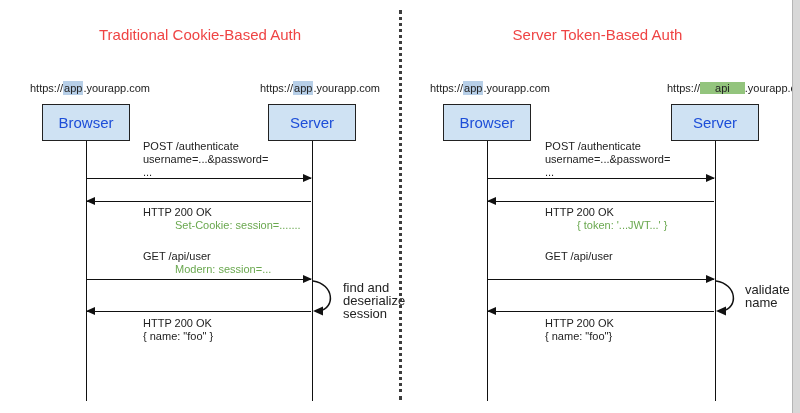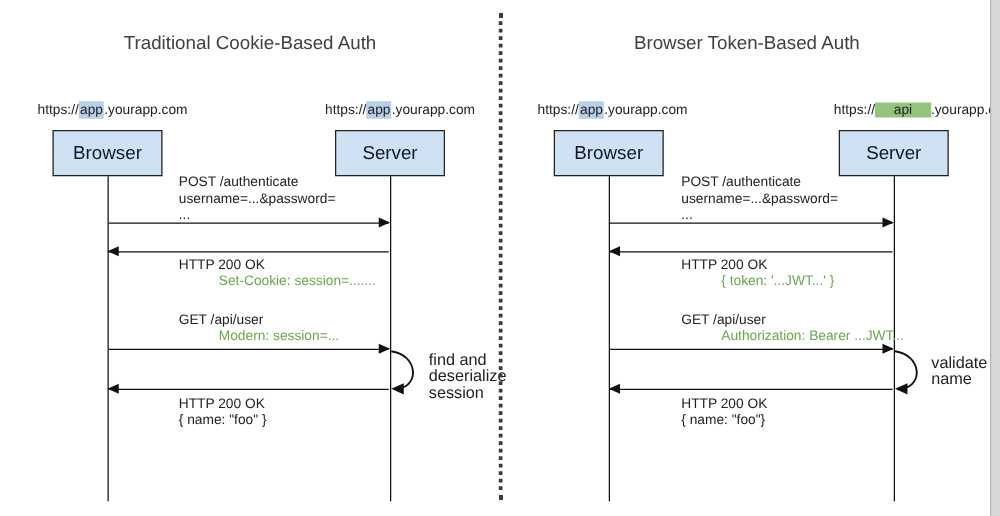--- a/index.html
+++ b/index.html
@@ -7,28 +7,28 @@
     --hl-blue:#b7cfe8;
     --hl-green:#93c47d;
     --green-text:#6aa84f;
     --line:#111111;
   }
   html,body{margin:0;padding:0;background:#ffffff;}
   .canvas{
     position:relative;width:800px;height:413px;overflow:hidden;background:#ffffff;
     font-family:"Liberation Sans","DejaVu Sans",sans-serif;color:#1a1a1a;
   }
-  .panel-title{position:absolute;text-align:center;font-size:15px;color:#404040;}
+  .panel-title{position:absolute;text-align:center;font-size:15px;color:#ef4444;}
   .url{position:absolute;font-size:11px;color:#222;white-space:nowrap;}
   .hl-blue{background:var(--hl-blue);padding:1px 1px;}
   .hl-green{background:var(--hl-green);padding:0 15px;}
   .actor-box{
     position:absolute;width:88px;height:37px;box-sizing:border-box;
     background:var(--box-fill);border:1px solid #222;
-    display:flex;align-items:center;justify-content:center;font-size:15px;color:#0f172a;
+    display:flex;align-items:center;justify-content:center;font-size:15px;color:#1d4ed8;
   }
   .lifeline{position:absolute;width:0;border-left:1.5px solid var(--line);}
   .arrow{position:absolute;height:0;border-top:1.5px solid var(--line);}
   .head-r{position:absolute;right:-1px;top:-5px;width:0;height:0;
     border-left:9px solid var(--line);border-top:4px solid transparent;border-bottom:4px solid transparent;}
   .head-l{position:absolute;left:-1px;top:-5px;width:0;height:0;
     border-right:9px solid var(--line);border-top:4px solid transparent;border-bottom:4px solid transparent;}
   .msg{position:absolute;font-size:11px;line-height:13px;white-space:nowrap;color:#222;}
   .msg .green{color:var(--green-text);margin-left:32px;}
   .loop-label{position:absolute;font-size:13px;line-height:13px;white-space:pre-line;color:#222;}
@@ -96,21 +96,21 @@
   <div class="arrow" style="left:87px;top:311px;width:224px;">
       <span class="head-l"></span>
     </div>
   <div class="msg" style="left:143px;top:317px;">
     <div>HTTP 200 OK</div>
     <div>{ name: "foo" }</div>
   </div>
 
   <div class="divider" style="left:399px;top:10px;height:390px;"></div>
 
-  <div class="panel-title" style="left:400px;top:26px;width:395px;">Browser Token-Based Auth</div>
+  <div class="panel-title" style="left:400px;top:26px;width:395px;">Server Token-Based Auth</div>
 
   <div class="url" style="left:430px;top:82px;">
     <span>https://</span><span class="hl-blue">app</span><span>.yourapp.com</span>
   </div>
   <div class="url" style="left:667px;top:82px;">
     <span>https://</span><span class="hl-green">api</span><span>.yourapp.com</span>
   </div>
 
   <div class="actor-box" style="left:443px;top:104px;">
     <span>Browser</span>
@@ -134,21 +134,20 @@
   <div class="arrow" style="left:488px;top:201px;width:226px;">
       <span class="head-l"></span>
     </div>
   <div class="msg" style="left:545px;top:206px;">
     <div>HTTP 200 OK</div>
     <div class="green">{ token: '...JWT...' }</div>
   </div>
 
   <div class="msg" style="left:545px;top:250px;">
     <div>GET /api/user</div>
-    <div class="green">Authorization: Bearer ...JWT...</div>
   </div>
   <div class="arrow" style="left:488px;top:279px;width:226px;">
       <span class="head-r"></span>
     </div>
 
   <svg class="loop-svg" style="left:715px;top:280px;" width="30" height="36" viewBox="0 0 30 36">
     <path d="M1,1 C22,4 24,28 7,31" fill="none" stroke="#111" stroke-width="1.5"></path>
     <polygon points="1,31 11,26.5 11,35.5" fill="#111"></polygon>
   </svg>
   <div class="loop-label" style="left:745px;top:283px;">validate

